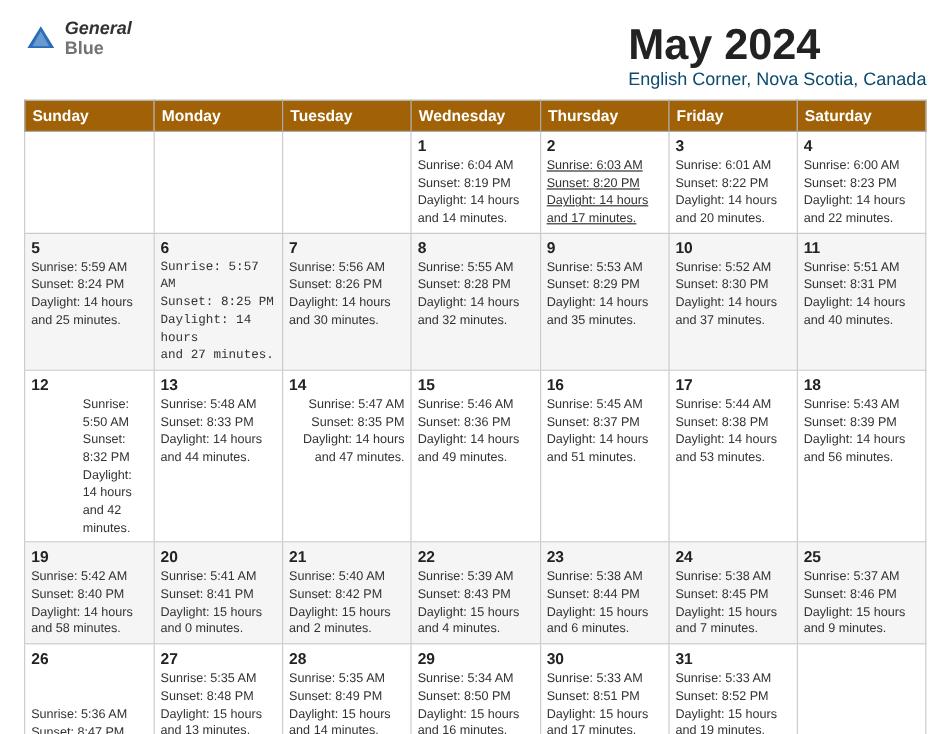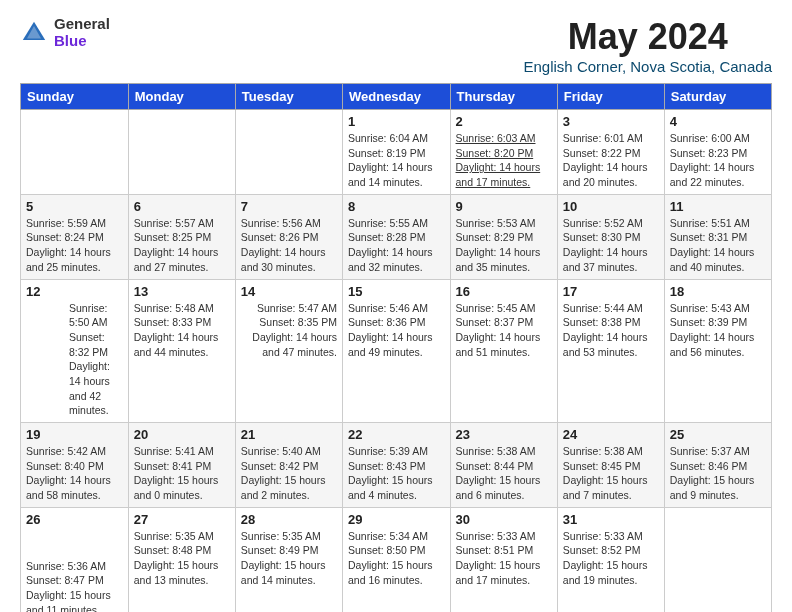--- a/index.html
+++ b/index.html
@@ -23,50 +23,51 @@
     }
     .logo-text {
       display: flex;
       flex-direction: column;
       line-height: 1.1;
     }
     .logo-general {
       font-size: 15px;
       font-weight: bold;
       color: #333;
+      font-style: italic;
     }
     .logo-blue {
       font-size: 15px;
       font-weight: bold;
-      color: #6d28d9;
+      color: #737373;
     }
     .logo-icon {
       width: 28px;
       height: 28px;
       margin-right: 4px;
     }
     .title-area {
-      text-align: center;
+      text-align: left;
       margin-left: 30px;
     }
     .title-month {
       font-size: 36px;
       font-weight: bold;
       color: #222;
     }
     .title-location {
       font-size: 15px;
       color: #0c4a6e;
     }
     .calendar {
       width: 100%;
       border-collapse: collapse;
     }
     .calendar th {
-      background: #1d4ed8;
+      background: #a16207;
       color: #fff;
       font-size: 13px;
       font-weight: bold;
       padding: 5px 6px;
       text-align: left;
       border: 1px solid #aaa;
     }
     .calendar td {
       border: 1px solid #ccc;
       vertical-align: top;
@@ -162,21 +163,21 @@
       <tr>
         <td>
           <div class="day-num">5</div>
           <div class="day-info" style="white-space: pre-line;">Sunrise: 5:59 AM
 Sunset: 8:24 PM
 Daylight: 14 hours
 and 25 minutes.</div>
         </td>
         <td>
           <div class="day-num">6</div>
-          <div class="day-info" style="white-space: pre-line;">Sunrise: 5:57 AM
+          <div class="day-info" style="white-space: pre-line; font-family: Liberation Mono, monospace;">Sunrise: 5:57 AM
 Sunset: 8:25 PM
 Daylight: 14 hours
 and 27 minutes.</div>
         </td>
         <td>
           <div class="day-num">7</div>
           <div class="day-info" style="white-space: pre-line;">Sunrise: 5:56 AM
 Sunset: 8:26 PM
 Daylight: 14 hours
 and 30 minutes.</div>

